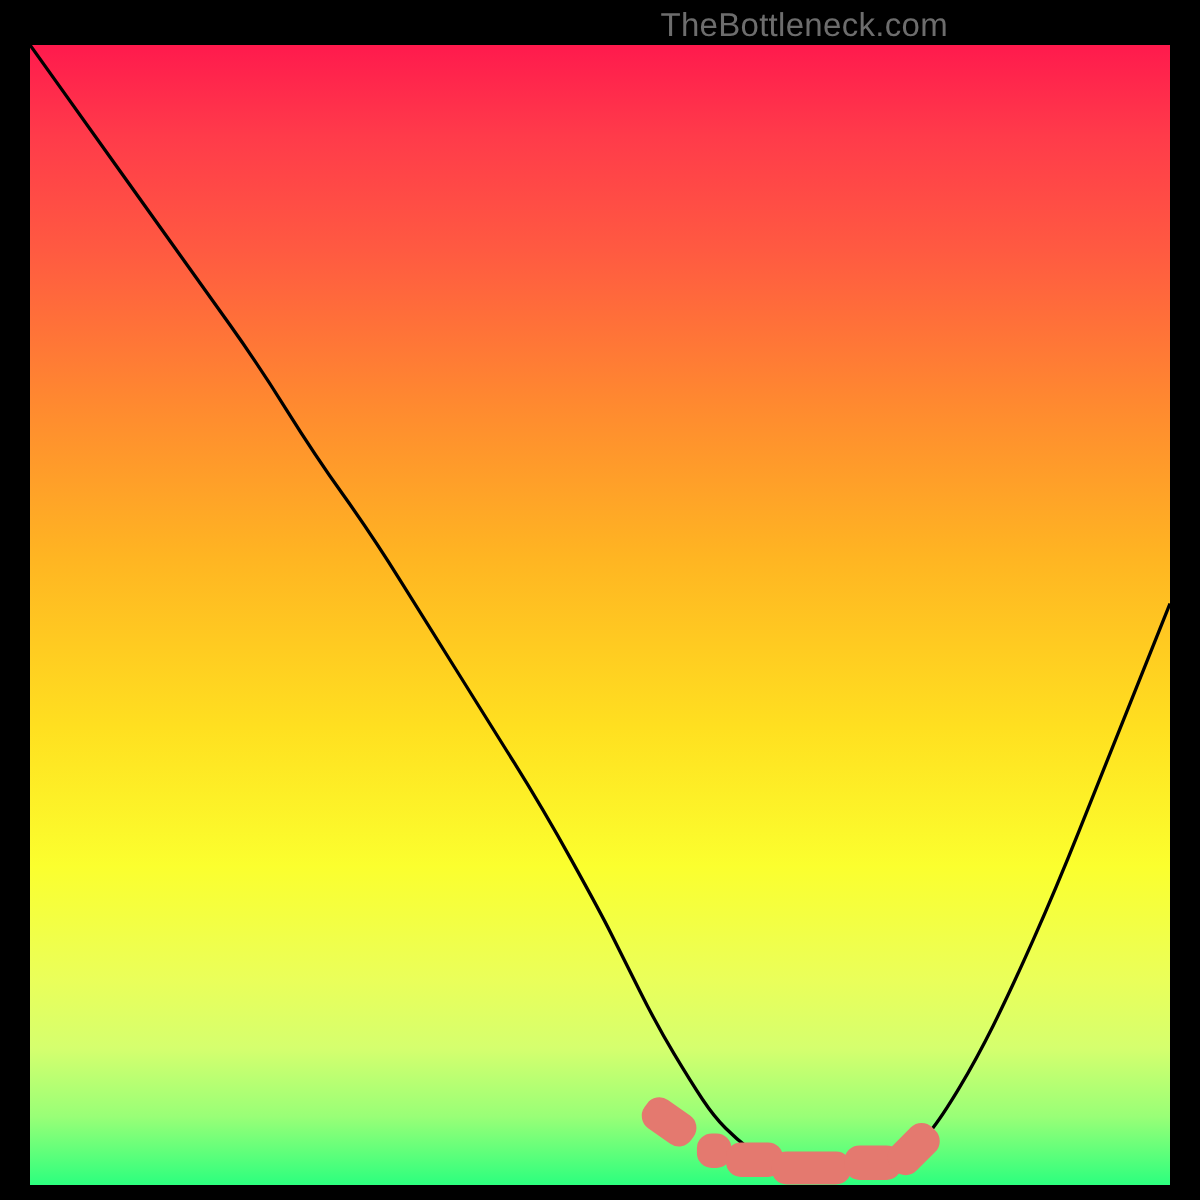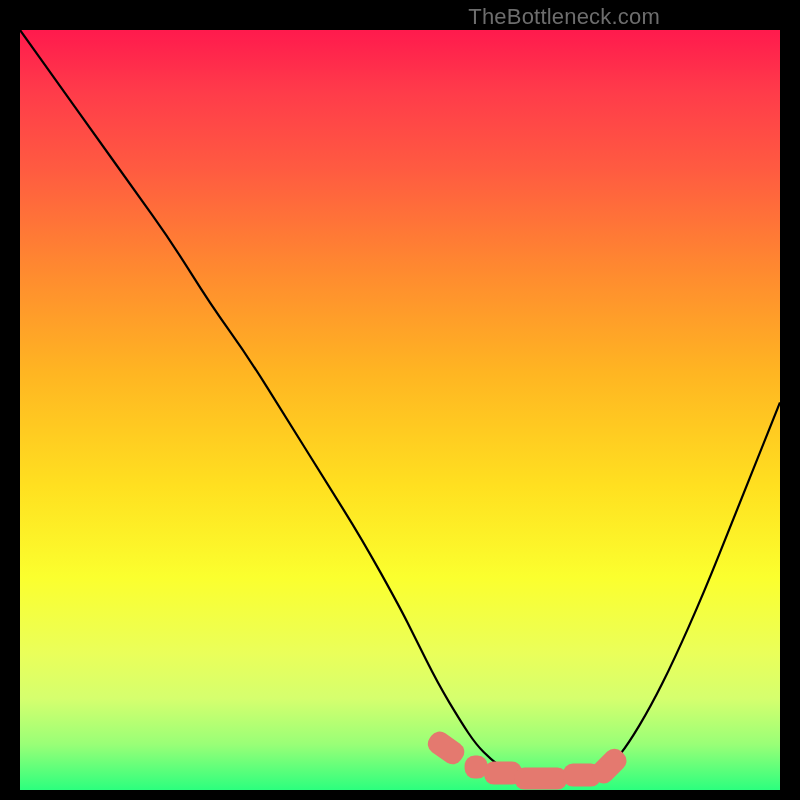--- a/index.html
+++ b/index.html
@@ -9,21 +9,20 @@
     height: 800px;
     background: #000;
     overflow: hidden;
     font-family: Arial, Helvetica, sans-serif;
   }
   .frame {
     position: absolute;
     left: 0; top: 0;
     width: 640px; height: 800px;
     background: #000;
-    padding-left: 28px;
   }
   .plot {
     position: absolute;
     left: 20px;
     top: 30px;
     width: 760px;
     height: 760px;
     background: linear-gradient(to bottom,
       #ff1a4d 0%,
       #ff3b4a 8%,

